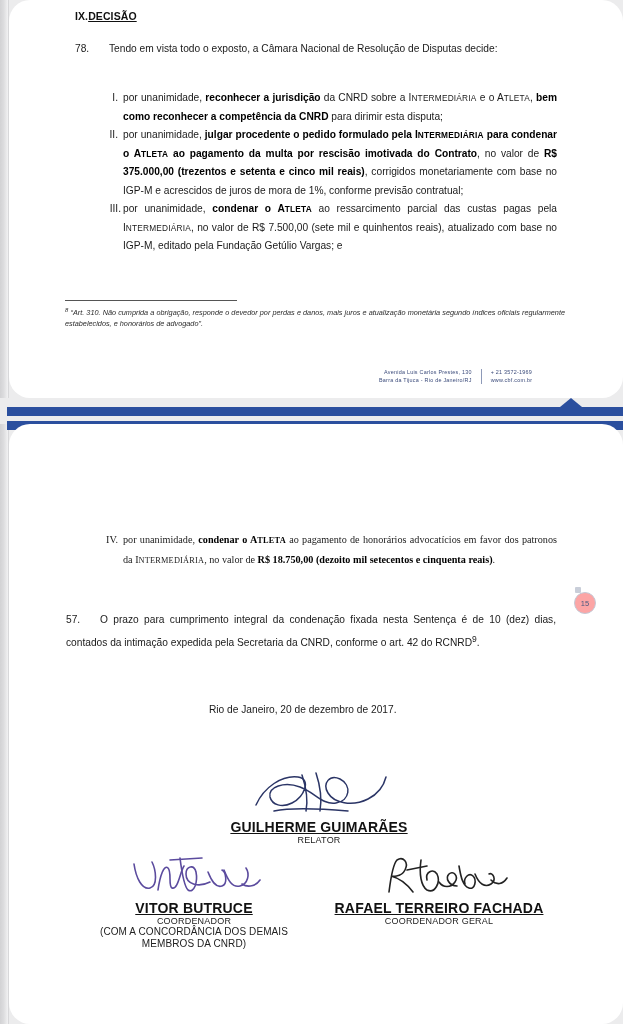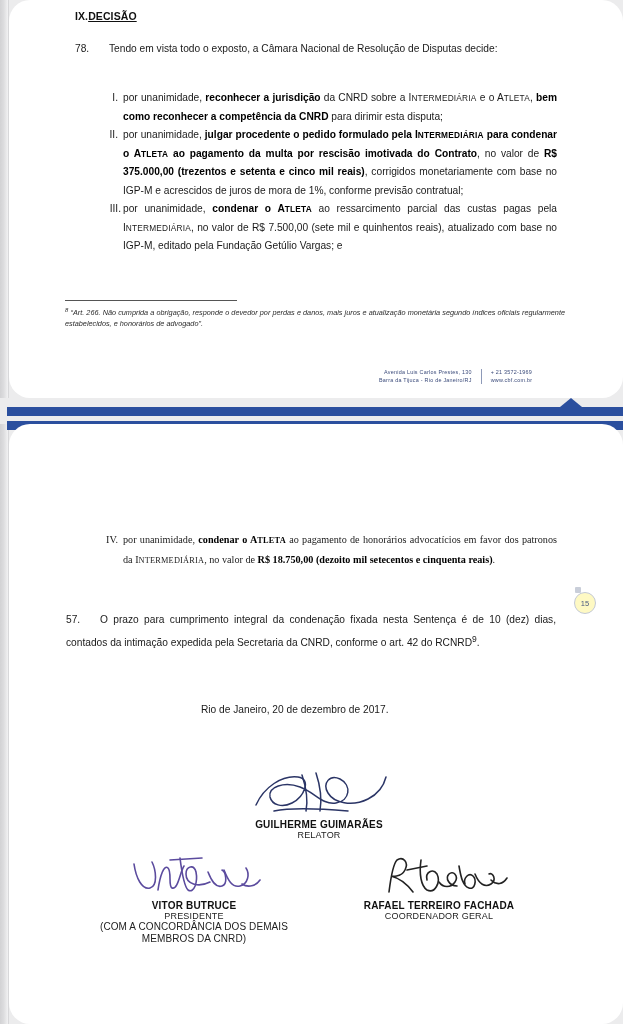--- a/index.html
+++ b/index.html
@@ -169,21 +169,21 @@
     transform: scaleX(0.88);
     transform-origin: left center;
   }
   .logo-text div { white-space: nowrap; }
 
   .page-badge {
     position: absolute;
     width: 22px; height: 22px;
     border-radius: 50%;
     border: 1px solid #c3c9d6;
-    background: #fef9c3;
+    background: #fca5a5;
     color: #4a5a80;
     font-size: 7.5px;
     display: flex;
     align-items: center;
     justify-content: center;
   }
   .page-badge-dot {
     position: absolute;
     width: 6px; height: 6px;
     background: #c9ced9;
@@ -191,25 +191,26 @@
   }
 
   .date-line {
     position: absolute;
     font-size: 10.2px;
     color: #1a1a1a;
   }
 
   .sig-block { position: absolute; text-align: center; }
   .sig-name {
-    font-size: 10px;
+    font-size: 14px;
     font-weight: bold;
     color: #111;
     letter-spacing: 0.2px;
     white-space: nowrap;
+    text-decoration: underline;
   }
   .sig-role {
     font-size: 9px;
     color: #222;
     letter-spacing: 0.2px;
     white-space: nowrap;
   }
   .sig-note {
     font-size: 10px;
     color: #222;
@@ -232,21 +233,21 @@
     <p class="para content" style="left:66px; top:40px; width:481px;"><span class="num">78.</span><span>Tendo em vista todo o exposto, a Câmara Nacional de Resolução de Disputas decide:</span></p>
 
     <ol class="romans content" id="p1-items" style="left:88px; top:89px; width:460px;">
         <li><span class="rn">I.</span><span>por unanimidade, <b>reconhecer a jurisdição</b> da CNRD sobre a <span class="caps-first">I</span><span class="smallcap">NTERMEDIÁRIA</span> e o <span class="caps-first">A</span><span class="smallcap">TLETA</span>, <b>bem como reconhecer a competência da CNRD</b> para dirimir esta disputa;</span></li>
         <li><span class="rn">II.</span><span>por unanimidade, <b>julgar procedente o pedido formulado pela </b><b><span class="caps-first">I</span><span class="smallcap">NTERMEDIÁRIA</span></b><b> para condenar o </b><b><span class="caps-first">A</span><span class="smallcap">TLETA</span></b><b> ao pagamento da multa por rescisão imotivada do Contrato</b>, no valor de <b>R$ 375.000,00 (trezentos e setenta e cinco mil reais)</b>, corrigidos monetariamente com base no IGP-M e acrescidos de juros de mora de 1%, conforme previsão contratual;</span></li>
         <li><span class="rn wide">III.</span><span>por unanimidade, <b>condenar o </b><b><span class="caps-first">A</span><span class="smallcap">TLETA</span></b> ao ressarcimento parcial das custas pagas pela <span class="caps-first">I</span><span class="smallcap">NTERMEDIÁRIA</span>, no valor de R$ 7.500,00 (sete mil e quinhentos reais), atualizado com base no IGP-M, editado pela Fundação Getúlio Vargas; e</span></li>
       </ol>
 
     <div class="content" style="left:56px; top:300px; width:500px;">
       <div class="fn-rule"></div>
-      <div class="footnote"><sup>8</sup> <span>“Art. 266. Não cumprida a obrigação, responde o devedor por perdas e danos, mais juros e atualização monetária segundo índices oficiais regularmente estabelecidos, e honorários de advogado”.</span></div>
+      <div class="footnote"><sup>8</sup> <span>“Art. 310. Não cumprida a obrigação, responde o devedor por perdas e danos, mais juros e atualização monetária segundo índices oficiais regularmente estabelecidos, e honorários de advogado”.</span></div>
     </div>
 
     <div class="addr-block" style="left:370px; top:368px;">
       <div class="addr-left">
         <div>Avenida Luis Carlos Prestes, 130</div>
         <div>Barra da Tijuca - Rio de Janeiro/RJ</div>
       </div>
       <div class="addr-div"></div>
       <div class="addr-right">
         <div>+ 21  3572-1969</div>
@@ -269,21 +270,21 @@
         <li><span class="rn">IV.</span><span>por unanimidade, <b>condenar o </b><b><span class="caps-first">A</span><span class="smallcap">TLETA</span></b> ao pagamento de honorários advocatícios em favor dos patronos da <span class="caps-first">I</span><span class="smallcap">NTERMEDIÁRIA</span>, no valor de <b>R$ 18.750,00 (dezoito mil setecentos e cinquenta reais)</b>.</span></li>
       </ol>
 
     <p class="para content" style="left:57px; top:187px; width:490px;"><span class="num">57.</span><span>O prazo para cumprimento integral da condenação fixada nesta Sentença é de 10 (dez) dias, contados da intimação expedida pela Secretaria da CNRD, conforme o art. 42 do RCNRD</span><sup>9</sup><span>.</span></p>
 
     <div class="page-badge" style="left:565px; top:168px;">
       <span>15</span>
     </div>
     <div class="page-badge-dot" style="left:566px; top:163px;"></div>
 
-    <div class="date-line" style="left:192px; top:280px;">Rio de Janeiro, 20 de dezembro de 2017.</div>
+    <div class="date-line" style="left:200px; top:280px;">Rio de Janeiro, 20 de dezembro de 2017.</div>
 
     <div class="sig-block" style="left:215px; top:343px; width:190px;">
       <svg class="sig-svg" width="150" height="52" viewBox="0 0 150 52">
         <g fill="none" stroke="#2b3566" stroke-width="1.5" stroke-linecap="round">
           <path d="M12 38 C20 20, 38 8, 54 10 C68 12, 60 30, 48 36 C38 41, 28 38, 26 30 C24 20, 40 14, 56 20 C72 26, 78 38, 92 36 C106 34, 108 18, 96 12 C86 7, 78 16, 84 26 C90 36, 108 40, 124 32 C134 27, 140 18, 142 10"></path>
           <path d="M30 44 C50 40, 80 42, 104 44"></path>
           <path d="M58 8 C62 20, 64 34, 62 44"></path>
           <path d="M72 6 C76 18, 78 32, 76 44"></path>
         </g>
       </svg>
@@ -297,21 +298,21 @@
           <path d="M10 10 C12 24, 18 36, 26 34 C34 32, 32 16, 28 8"></path>
           <path d="M34 36 C36 22, 40 10, 44 14 C48 18, 44 32, 48 34 C54 36, 56 18, 60 12"></path>
           <path d="M56 4 C58 20, 60 32, 64 36 C70 40, 74 28, 72 18 C70 10, 62 12, 62 20 C62 30, 74 34, 86 28"></path>
           <path d="M84 18 C88 28, 92 34, 98 32 C104 30, 102 18, 98 16"></path>
           <path d="M100 16 C104 26, 108 34, 116 32 C124 30, 126 20, 122 14"></path>
           <path d="M118 30 C124 34, 132 32, 136 26"></path>
           <path d="M46 6 L78 4"></path>
         </g>
       </svg>
       <div class="sig-name">VITOR BUTRUCE</div>
-      <div class="sig-role">PRESIDENTE</div>
+      <div class="sig-role">COORDENADOR</div>
       <div class="sig-note">(COM A CONCORDÂNCIA DOS DEMAIS MEMBROS DA CNRD)</div>
     </div>
 
     <div class="sig-block" style="left:320px; top:430px; width:220px;">
       <svg class="sig-svg" width="140" height="46" viewBox="0 0 140 46">
         <g fill="none" stroke="#222222" stroke-width="1.6" stroke-linecap="round">
           <path d="M20 38 C22 22, 24 10, 28 6 C34 2, 40 8, 36 16 C32 24, 22 22, 22 22 C30 24, 38 30, 44 38"></path>
           <path d="M38 16 L58 12"></path>
           <path d="M52 6 C50 20, 52 32, 58 36 C66 40, 72 28, 68 20 C64 14, 56 18, 58 26"></path>
           <path d="M70 28 C74 34, 82 34, 86 28 C90 22, 84 16, 80 20 C76 24, 80 32, 88 32"></path>

